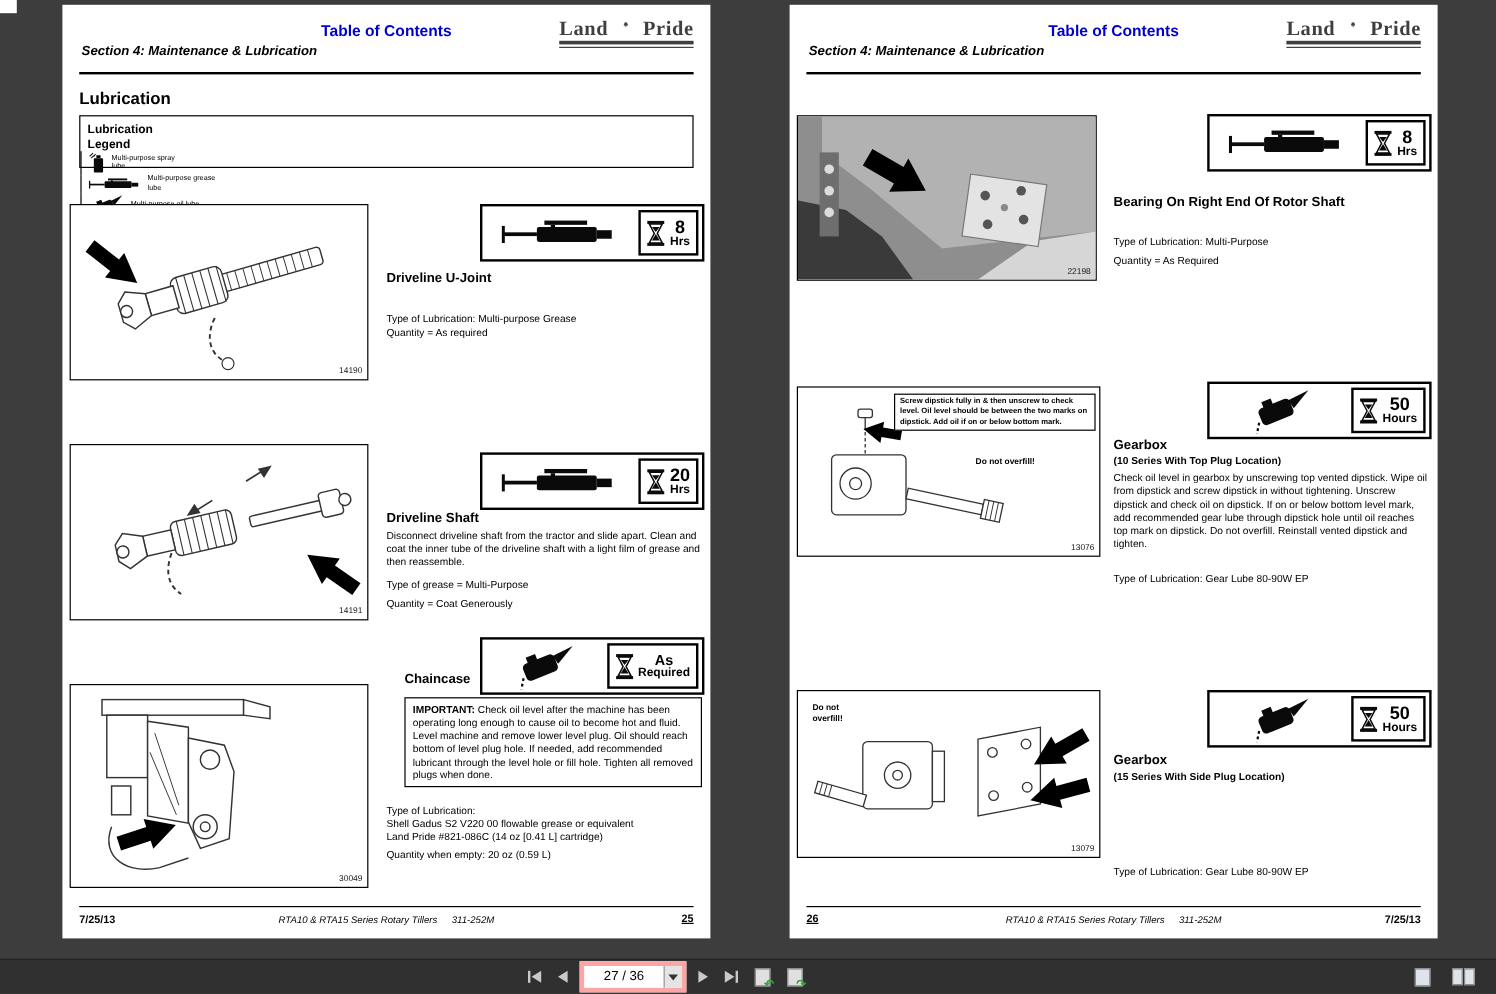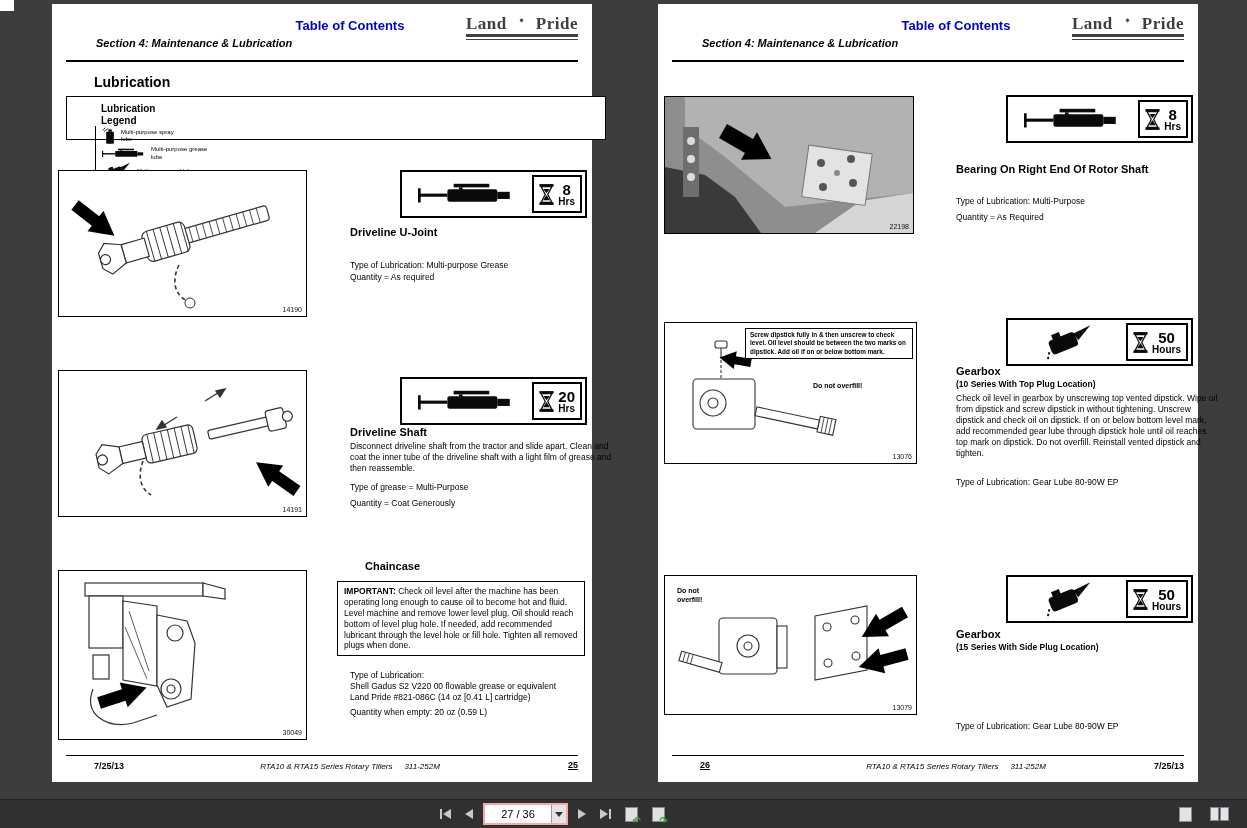--- a/index.html
+++ b/index.html
@@ -1,17 +1,17 @@
 <!DOCTYPE html>
 <html><head>
 <meta charset="utf-8">
 <style>
   html,body{margin:0;padding:0;}
   body{width:1247px;height:828px;background:#3d3d3d;font-family:"Liberation Sans",sans-serif;position:relative;overflow:hidden;color:#000;}
-  .abs{position:absolute;padding-left:28px;}
+  .abs{position:absolute;}
   .corner{position:absolute;left:0;top:0;width:14px;height:11px;background:#fff;}
   .page{position:absolute;top:4px;width:540px;height:778px;background:#fff;}
   .page-left{left:52px;}
   .page-right{left:658px;}
   .toc{text-align:center;color:#0000cc;font-weight:bold;font-size:13px;width:100%;}
   .section-heading{font-size:11px;font-weight:bold;font-style:italic;}
   .hrule{border-top:2px solid #000;}
   .frule{border-top:1px solid #000;}
   .page-title{font-size:14px;font-weight:bold;}
   .logo{width:112px;}
@@ -49,21 +49,21 @@
   .footer-center{text-align:center;font-size:8px;font-style:italic;width:100%;}
   .footer-center .part{margin-left:12px;}
   .toolbar{position:absolute;left:0;right:0;bottom:0;height:28px;background:#303030;border-top:1px solid #242424;}
   .nav-cluster{position:absolute;left:436px;top:0;height:28px;display:flex;align-items:center;gap:6px;}
   .right-cluster{position:absolute;right:14px;top:0;height:28px;display:flex;align-items:center;gap:10px;}
   .tb-btn{display:flex;align-items:center;gap:1px;padding:3px 4px;cursor:pointer;}
   .tri{width:0;height:0;border-top:5px solid transparent;border-bottom:5px solid transparent;}
   .tri-left{border-right:8px solid #c9c9c9;}
   .tri-right{border-left:8px solid #c9c9c9;}
   .bar{width:2px;height:10px;background:#c9c9c9;}
-  .page-combo{display:flex;align-items:center;background:#fff;border:2px solid #fca5a5;height:18px;}
+  .page-combo{display:flex;align-items:center;background:#fff;border:4px solid #fca5a5;height:18px;}
   .page-input{border:0;outline:0;width:62px;height:16px;font-size:11px;text-align:center;font-family:"Liberation Sans",sans-serif;background:#fff;}
   .combo-arrow{width:14px;height:18px;background:#e4e4e4;border-left:1px solid #9a9a9a;display:flex;align-items:center;justify-content:center;cursor:pointer;}
   .combo-arrow::after{content:"";width:0;height:0;border-left:4px solid transparent;border-right:4px solid transparent;border-top:5px solid #333;}
   .mini-doc{width:11px;height:13px;background:#e0e0e0;border:1px solid #8a8a8a;position:relative;}
   .garr{position:absolute;right:-4px;bottom:-5px;color:#37a337;font-size:10px;font-weight:bold;line-height:1;}
   .ic-book{display:flex;gap:1px;}
   .ic-book span{width:7px;height:12px;background:#dfe4ea;border:1px solid #8a8a8a;}
   .ic-page{width:11px;height:13px;background:#dfe4ea;border:1px solid #8a8a8a;}
 </style>
 </head>
@@ -237,20 +237,45 @@
           <div class="hour-unit">Hrs</div>
         </div>
     </div>
   </div>
   <div class="item-h abs" style="left:270px;top:422px;">Driveline Shaft</div>
   <div class="body-p abs" style="left:270px;top:437px;width:262px;">Disconnect driveline shaft from the tractor and slide apart. Clean and coat the inner tube of the driveline shaft with a light film of grease and then reassemble.</div>
   <div class="tline abs" style="left:270px;top:478px;">Type of grease = Multi-Purpose</div>
   <div class="tline abs" style="left:270px;top:494px;">Quantity = Coat Generously</div>
 
   <div class="item-h abs" style="left:285px;top:556px;">Chaincase</div>
+  <div class="lube-box as-req" style="left:348px;top:527px;">
+    <div class="gun-wrap">
+        <svg class="oilcan" viewBox="0 0 58 42">
+      <g transform="rotate(-22 26 22)">
+            <rect x="10" y="14" width="30" height="16" rx="4" fill="#0a0a0a"></rect>
+            <rect x="16" y="9" width="9" height="6" fill="#0a0a0a"></rect>
+          </g>
+      <polygon points="36,12 54,3 41,19" fill="#0a0a0a"></polygon>
+      <line x1="10" y1="32" x2="8" y2="42" stroke="#0a0a0a" stroke-width="2" stroke-dasharray="2.5 2.5"></line>
+    </svg>
+      </div>
+    <div class="hour-box">
+      <svg class="hg" viewBox="0 0 18 26">
+        <rect x="0.5" y="0.5" width="17" height="3" fill="#0a0a0a"></rect>
+          <rect x="0.5" y="22.5" width="17" height="3" fill="#0a0a0a"></rect>
+        <path d="M2.5 3.5 H15.5 L10.5 13 L15.5 22.5 H2.5 L7.5 13 Z" fill="none" stroke="#0a0a0a" stroke-width="1.5"></path>
+        <path d="M5.2 6.5 h7.6 L9 11.5 Z" fill="#0a0a0a"></path>
+          <path d="M5 20 h8 L9 13.5 Z" fill="#0a0a0a"></path>
+      </svg>
+      <div>
+          <div class="hour-val">As</div>
+          <div class="hour-unit">Required</div>
+        </div>
+    </div>
+  </div>
   <div class="imp-box abs" style="left:285px;top:577px;width:234px;">
     <b>IMPORTANT:</b>
     <span>Check oil level after the machine has been operating long enough to cause oil to become hot and fluid. Level machine and remove lower level plug. Oil should reach bottom of level plug hole. If needed, add recommended lubricant through the level hole or fill hole. Tighten all removed plugs when done.</span>
   </div>
   <div class="tline abs" style="left:270px;top:666px;">Type of Lubrication:</div>
   <div class="tline abs" style="left:270px;top:677px;">Shell Gadus S2 V220 00 flowable grease or equivalent</div>
   <div class="tline abs" style="left:270px;top:688px;">Land Pride #821-086C (14 oz [0.41 L] cartridge)</div>
   <div class="tline abs" style="left:270px;top:703px;">Quantity when empty: 20 oz (0.59 L)</div>
 
   <div class="fig" style="left:6px;top:566px;width:247px;height:168px;">

